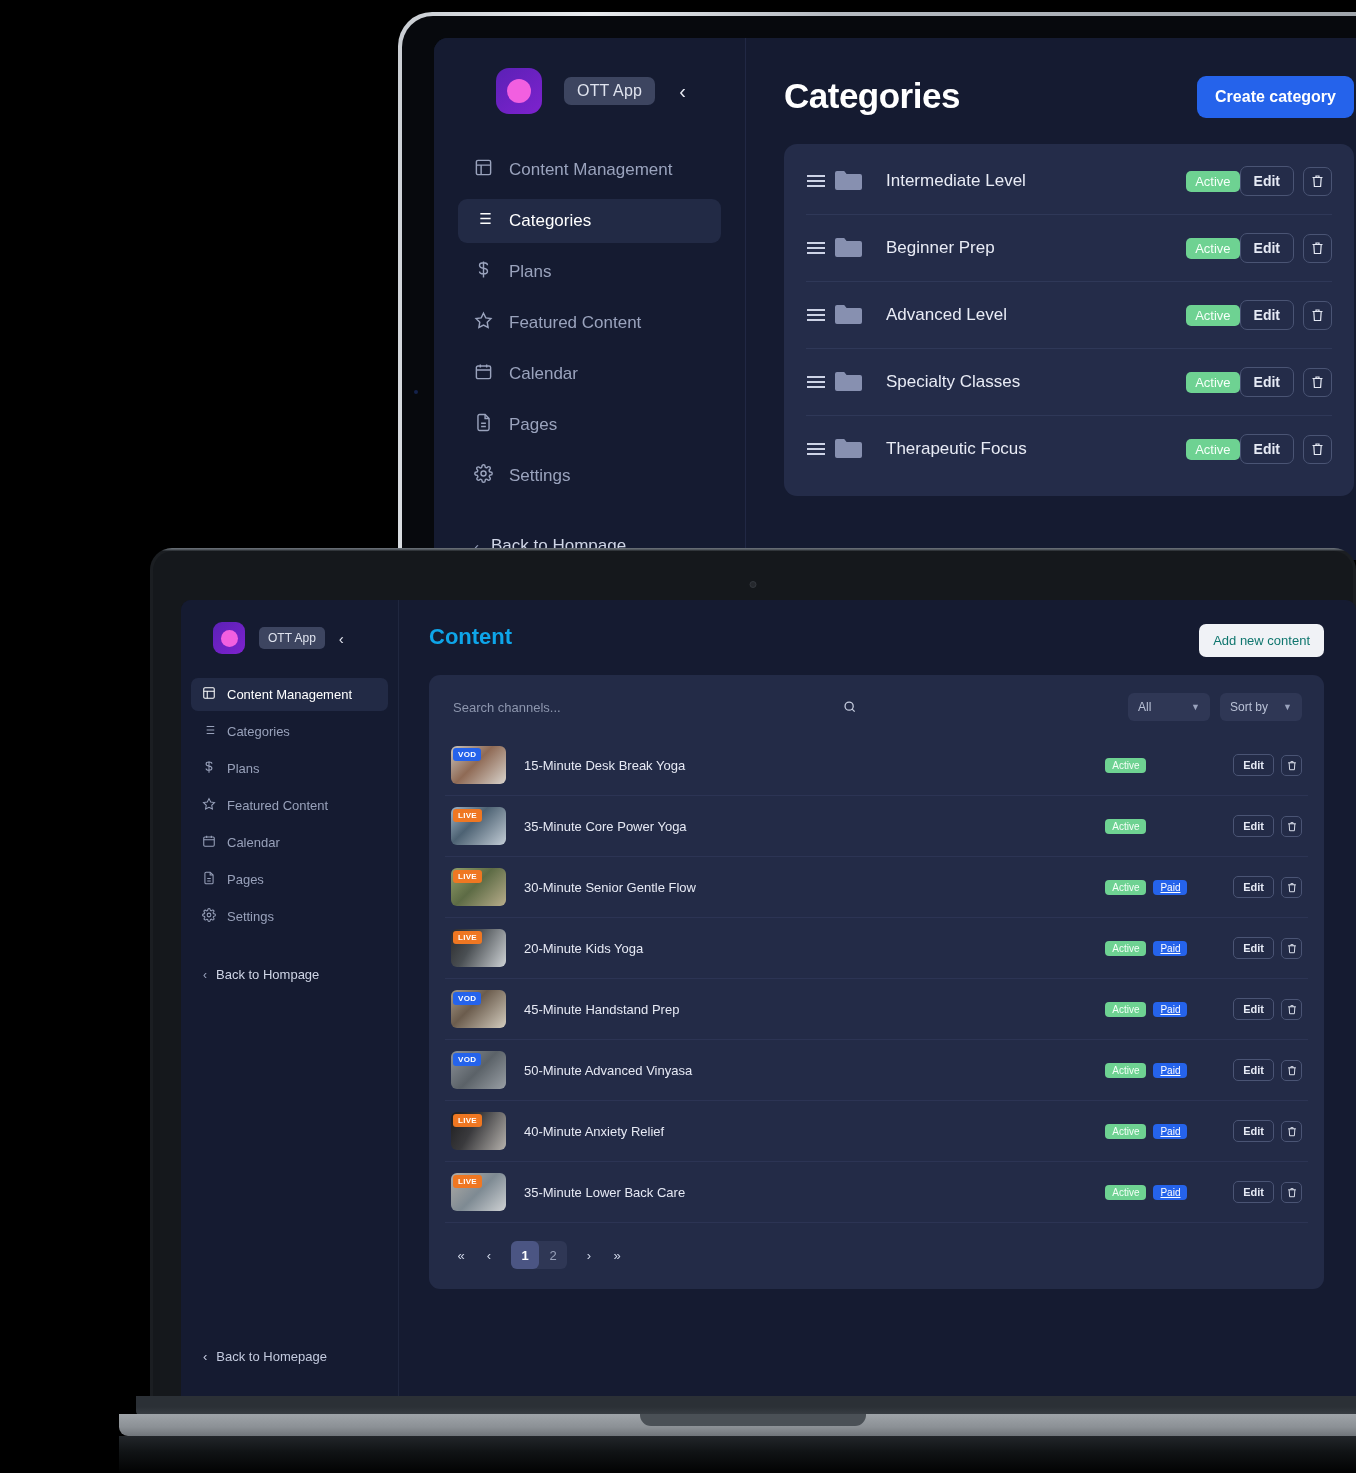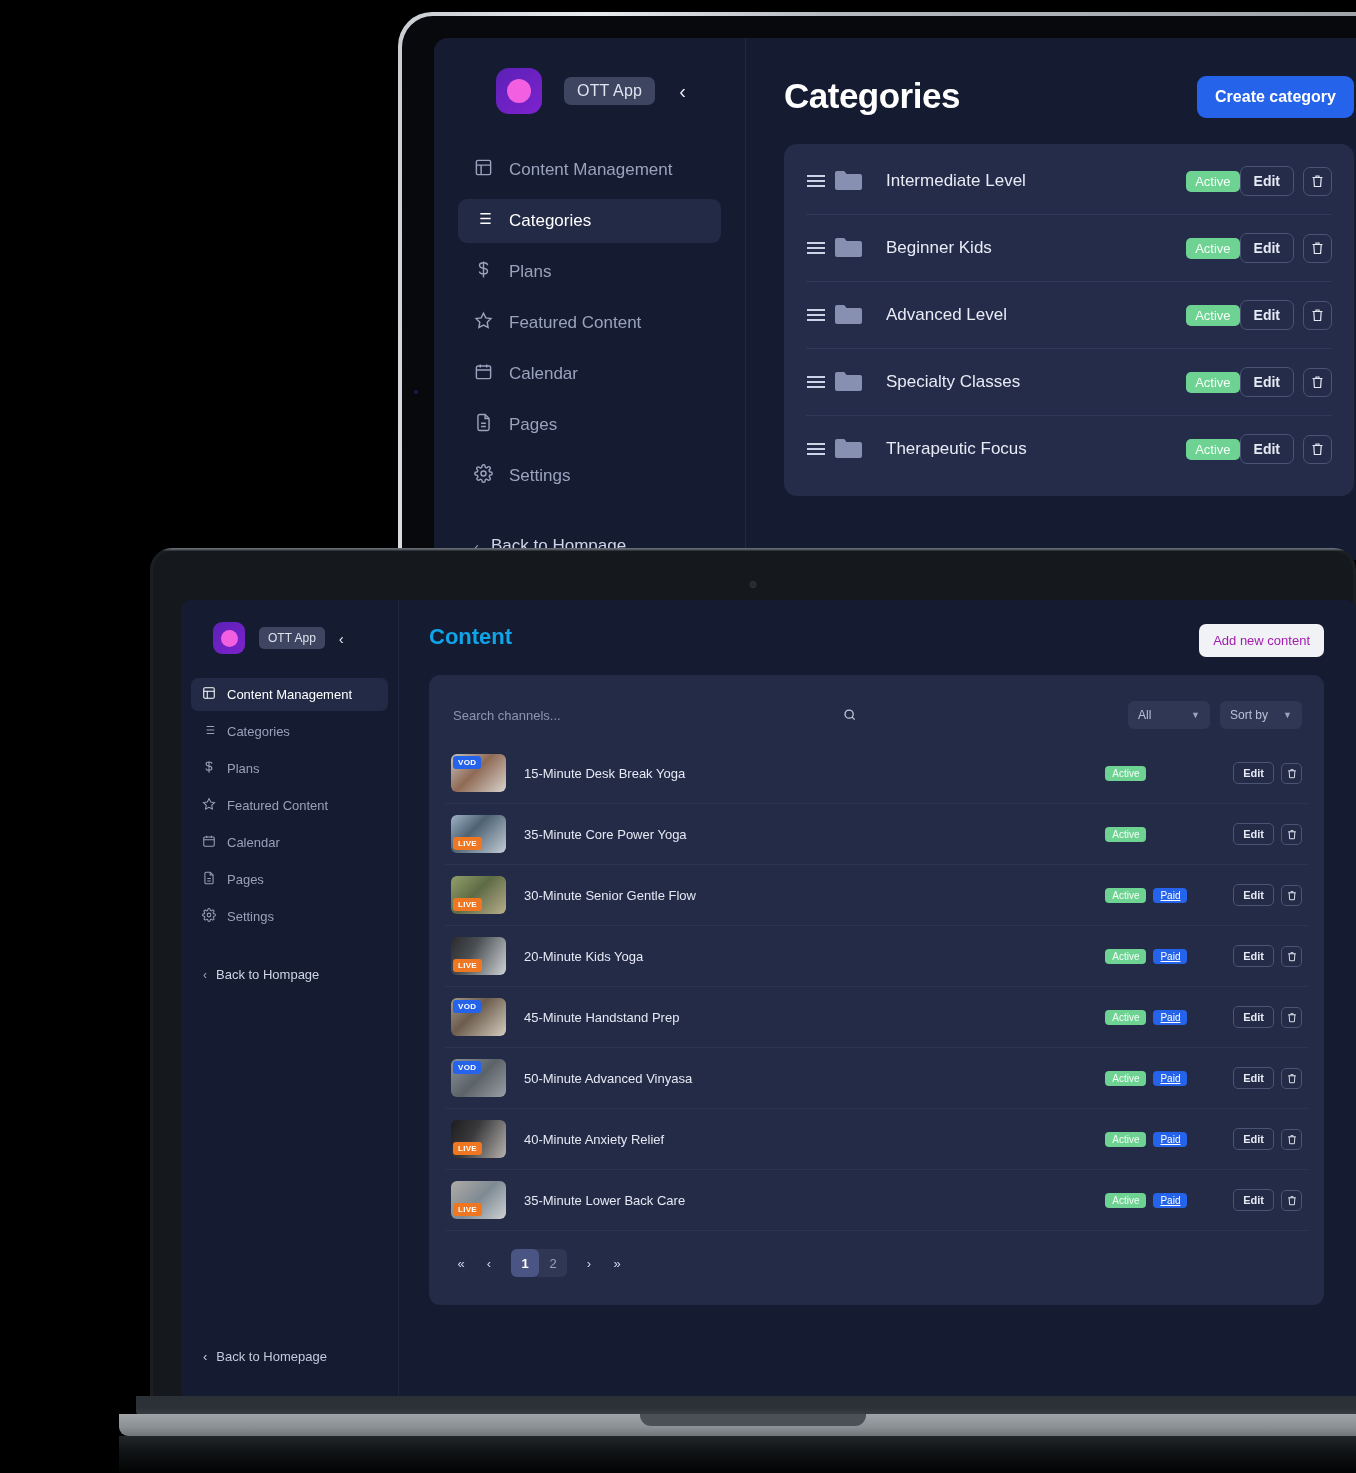--- a/index.html
+++ b/index.html
@@ -169,24 +169,24 @@
   .l-back-bottom {
     margin-top:auto; display:flex; align-items:center; gap:9px;
     padding:0 0 34px 22px; color:#c3cade; font-size:13px;
   }
 
   
   .l-main { flex:1; padding:24px 32px 0 30px; overflow:hidden; }
   .l-main-head { display:flex; align-items:flex-start; justify-content:space-between; }
   .l-title { font-size:22px; font-weight:bold; color:#0ea5e9; }
   .btn-light {
-    background:#f0f2f6; color:#a21caf; border:none; font-size:13px;
+    background:#f0f2f6; color:#0f766e; border:none; font-size:13px;
     padding:9px 14px; border-radius:7px; font-family:inherit;
   }
-  .l-card { margin-top:18px; background:#232b47; border-radius:11px; padding:8px 16px; }
+  .l-card { margin-top:18px; background:#232b47; border-radius:11px; padding:0 16px; }
   .l-toolbar { display:flex; align-items:center; padding:18px 6px 14px 8px; gap:10px; }
   .search-wrap { position:relative; flex:1; display:flex; align-items:center; }
   .search-input {
     background:transparent; border:none; outline:none; color:#c6cddf;
     font-size:13px; font-family:inherit; width:390px; padding:4px 0;
   }
   .search-input::placeholder { color:#8d96ae; }
   .search-ic { color:#c6cddf; display:flex; }
   .search-ic svg { width:14px; height:14px; }
   .select-box {
@@ -202,21 +202,21 @@
   .c-row:last-of-type { border-bottom:1px solid #2c3454; }
   .thumb {
     position:relative; width:55px; height:38px; border-radius:6px; overflow:hidden;
     flex:0 0 55px; margin-right:18px;
   }
   .thumb-badge {
     position:absolute; left:2px; top:2px; font-size:8px; font-weight:bold;
     color:#fff; padding:2px 5px; border-radius:3px; letter-spacing:.3px;
   }
   .b-vod { background:#2563eb; }
-  .b-live { background:#ef7722;margin-top:20px; }
+  .b-live { background:#ef7722; }
   .c-name { color:#e6e9f4; font-size:13px; flex:1; }
   .c-badges { display:flex; align-items:center; gap:7px; width:128px; }
   .badge-active-s { background:#6ed292; color:#f4fff8; font-size:10px;
                     padding:2px 7px; border-radius:4px; }
   .badge-paid-s { background:#2563eb; color:#fff; font-size:10px;
                   padding:2px 7px; border-radius:4px;text-decoration:underline; }
   .c-actions { display:flex; align-items:center; gap:7px; }
   .btn-edit-s {
     background:transparent; border:1px solid #4a5474; color:#e6eaf5;
     font-size:11px; font-weight:bold; padding:4px 9px; border-radius:5px;
@@ -347,21 +347,21 @@
             <span class="drag-ic">
                 <svg viewBox="0 0 20 16" fill="none" stroke="currentColor" stroke-width="1.8">
                   <path d="M1 3h18M1 8h18M1 13h18"></path>
                 </svg>
               </span>
             <span class="folder-ic">
                 <svg viewBox="0 0 29 24" fill="#8790b0">
                   <path d="M1 4a2 2 0 012-2h7.2l2.4 3H26a2 2 0 012 2v12a2 2 0 01-2 2H3a2 2 0 01-2-2z"></path>
                 </svg>
               </span>
-            <span class="cat-name">Beginner Kids</span>
+            <span class="cat-name">Beginner Prep</span>
             <span class="badge-active">Active</span>
             <span class="row-actions">
               <button class="btn-edit">Edit</button>
               <span class="btn-del">
                   <svg viewBox="0 0 13 14" fill="none" stroke="currentColor" stroke-width="1.2">
                     <path d="M1.5 3.5h10M5 3.5V2h3v1.5M2.8 3.5l.6 9h6.2l.6-9"></path>
                   </svg>
                 </span>
             </span>
           </div>

